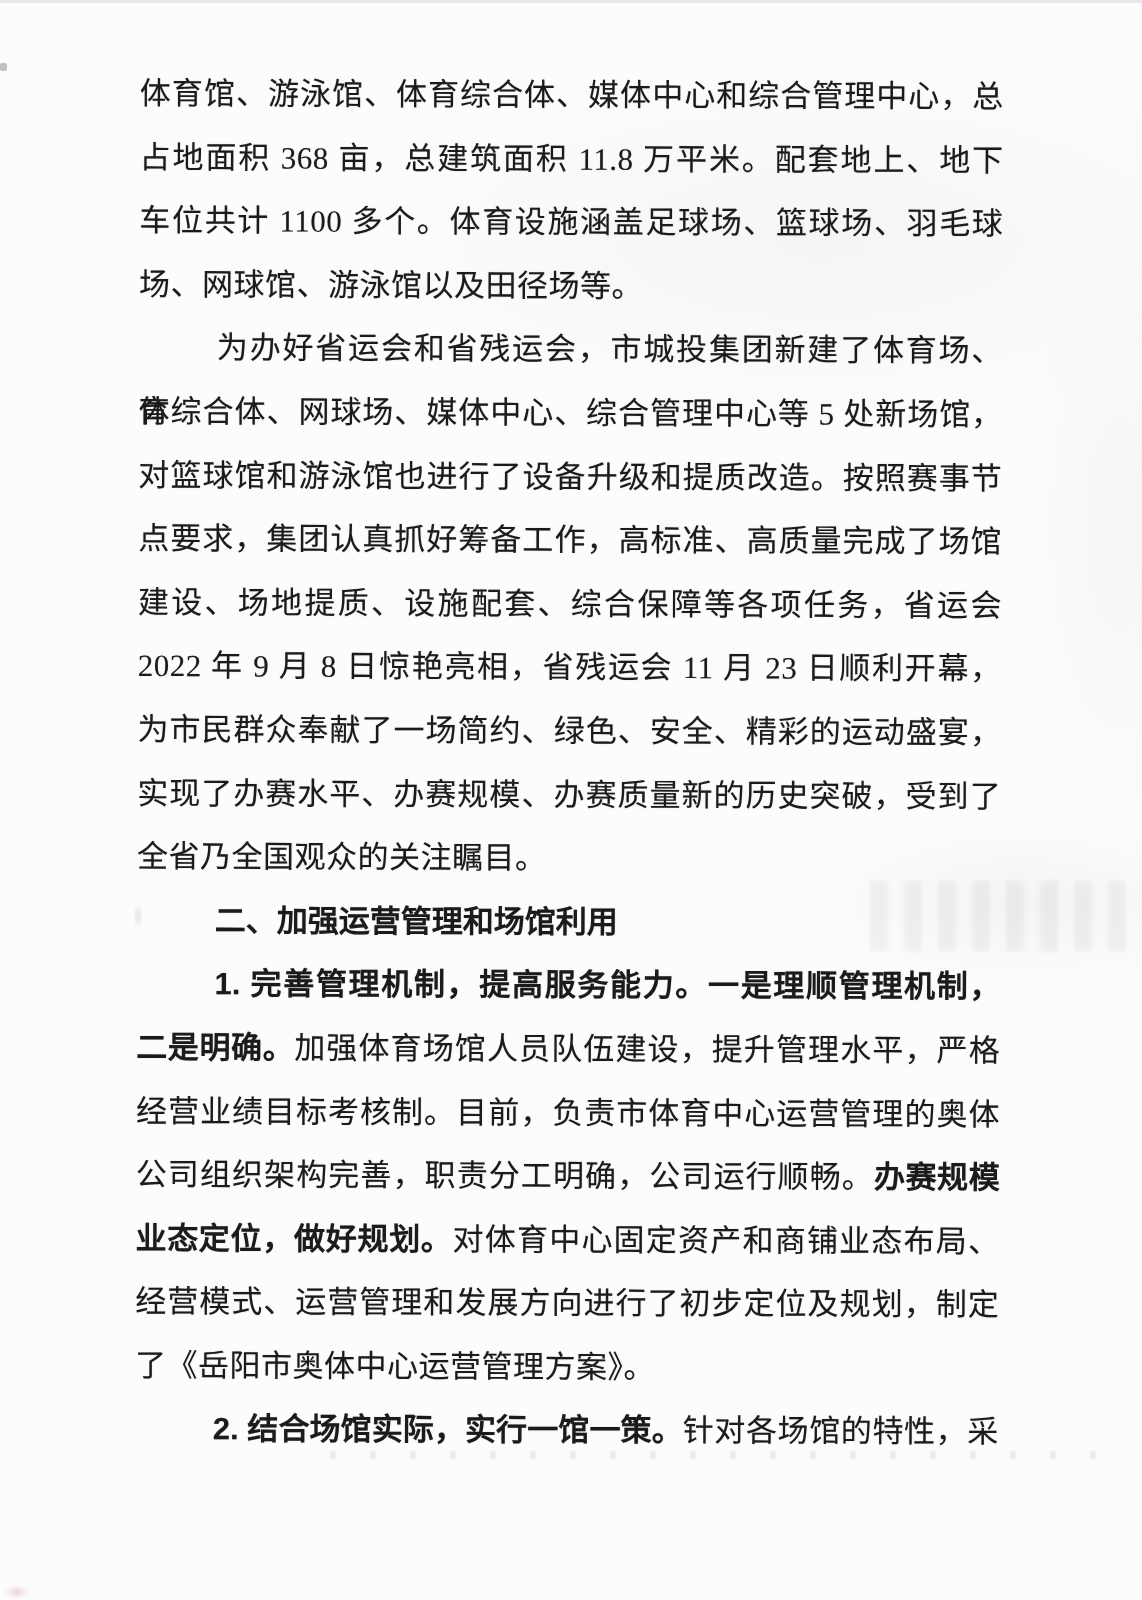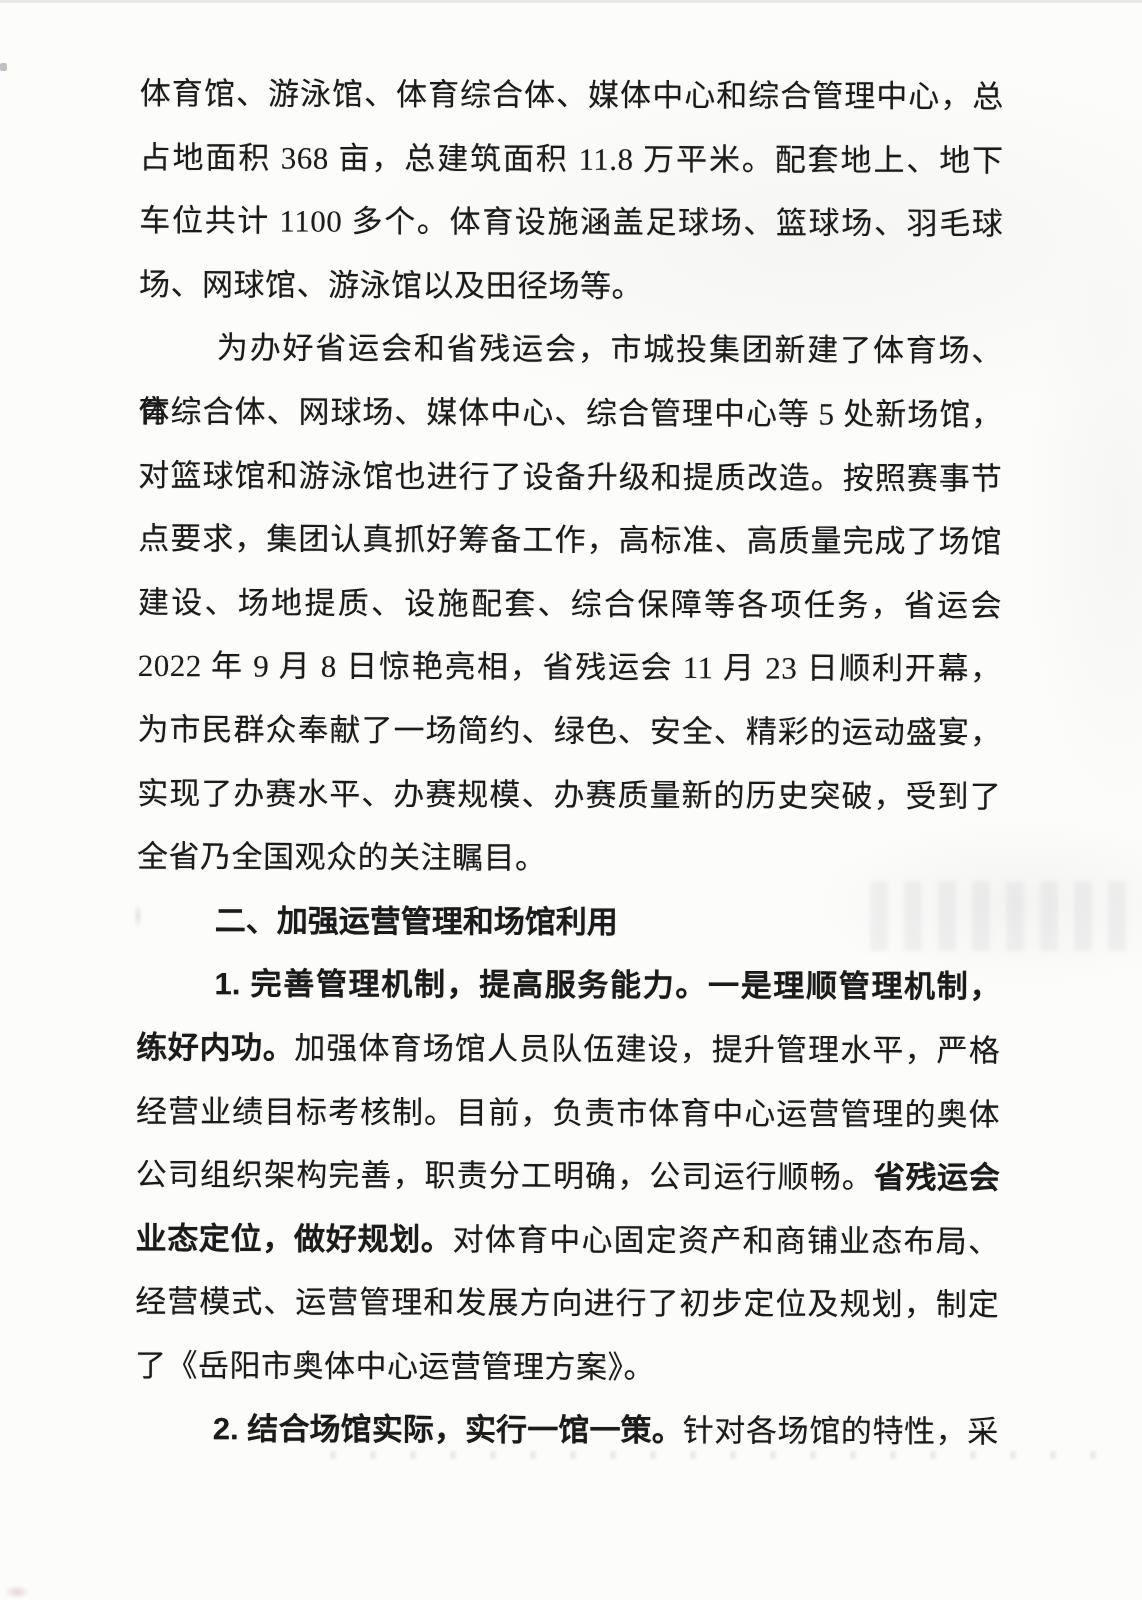--- a/index.html
+++ b/index.html
@@ -67,21 +67,21 @@
       <div class="line fill"><span class="seg">育综合体、网球场、媒体中心、综合管理中心等 5 处新场馆，</span></div>
       <div class="line fill"><span class="seg">对篮球馆和游泳馆也进行了设备升级和提质改造。按照赛事节</span></div>
       <div class="line fill"><span class="seg">点要求，集团认真抓好筹备工作，高标准、高质量完成了场馆</span></div>
       <div class="line fill"><span class="seg">建设、场地提质、设施配套、综合保障等各项任务，省运会</span></div>
       <div class="line fill"><span class="seg">2022 年 9 月 8 日惊艳亮相，省残运会 11 月 23 日顺利开幕，</span></div>
       <div class="line fill"><span class="seg">为市民群众奉献了一场简约、绿色、安全、精彩的运动盛宴，</span></div>
       <div class="line fill"><span class="seg">实现了办赛水平、办赛规模、办赛质量新的历史突破，受到了</span></div>
       <div class="line endline"><span class="seg">全省乃全国观众的关注瞩目。</span></div>
       <div class="line endline indent"><span class="seg b">二、加强运营管理和场馆利用</span></div>
       <div class="line fill indent"><span class="seg b">1. 完善管理机制，提高服务能力。一是理顺管理机制，</span></div>
-      <div class="line fill"><span class="seg b">练好内功。</span><span class="seg">加强体育场馆人员队伍建设，提升管理水平，严格</span></div>
+      <div class="line fill"><span class="seg b">二是明确。</span><span class="seg">加强体育场馆人员队伍建设，提升管理水平，严格</span></div>
       <div class="line fill"><span class="seg">经营业绩目标考核制。目前，负责市体育中心运营管理的奥体</span></div>
-      <div class="line fill"><span class="seg">公司组织架构完善，职责分工明确，公司运行顺畅。</span><span class="seg b">省残运会</span></div>
+      <div class="line fill"><span class="seg">公司组织架构完善，职责分工明确，公司运行顺畅。</span><span class="seg b">办赛规模</span></div>
       <div class="line fill"><span class="seg b">业态定位，做好规划。</span><span class="seg">对体育中心固定资产和商铺业态布局、</span></div>
       <div class="line fill"><span class="seg">经营模式、运营管理和发展方向进行了初步定位及规划，制定</span></div>
       <div class="line endline"><span class="seg">了《岳阳市奥体中心运营管理方案》。</span></div>
       <div class="line fill indent"><span class="seg b">2. 结合场馆实际，实行一馆一策。</span><span class="seg">针对各场馆的特性，采</span></div>
     </div>
 </div>
 
 </body></html>

